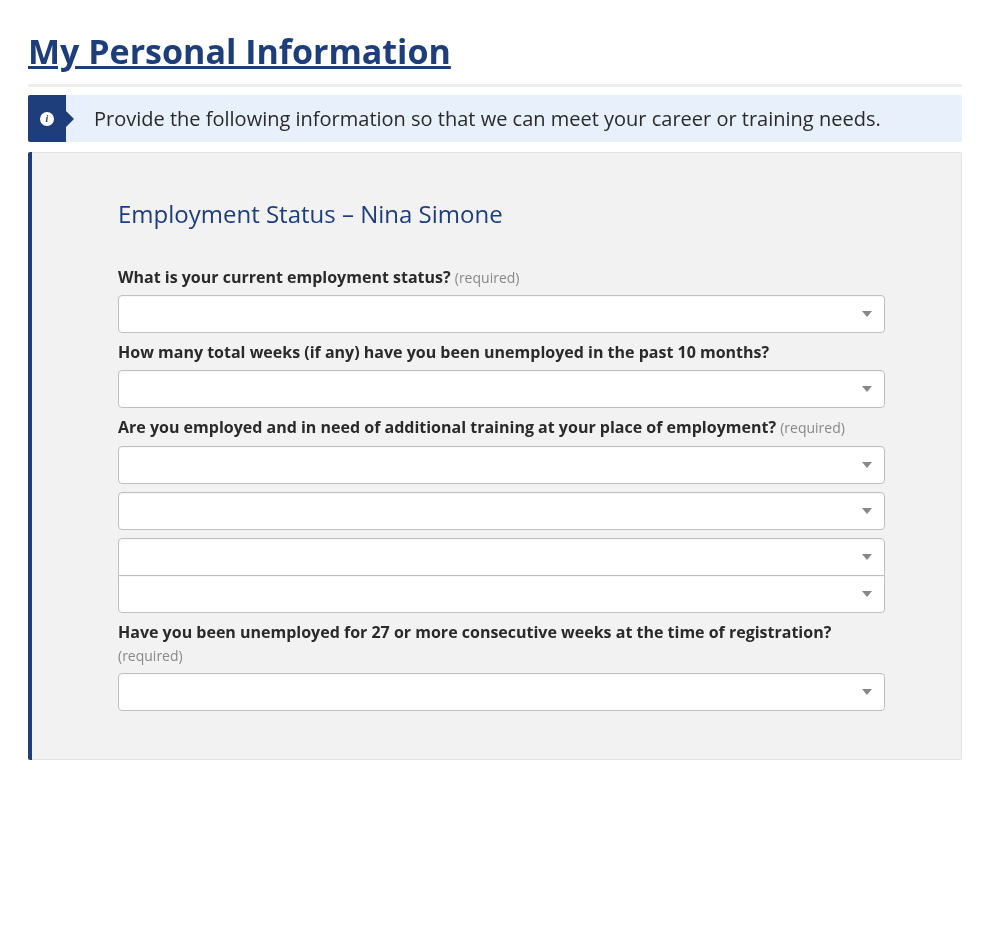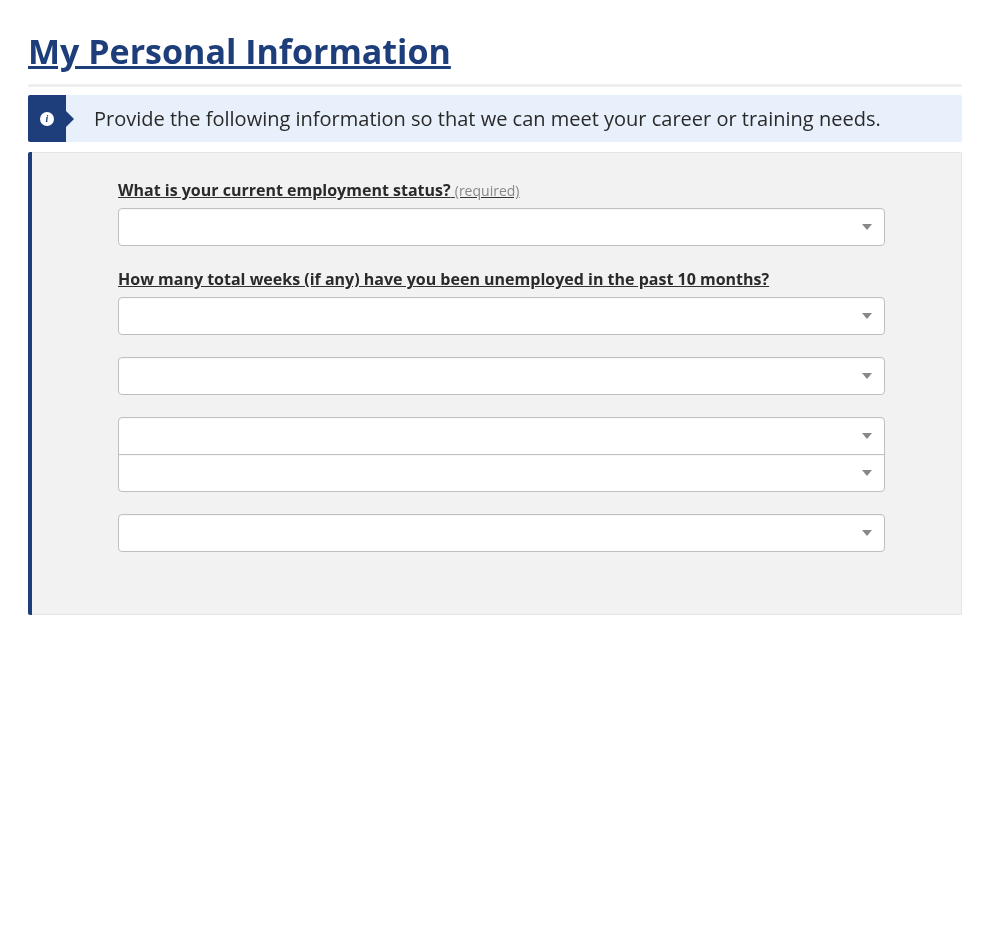--- a/index.html
+++ b/index.html
@@ -82,21 +82,21 @@
     border: 1px solid #e4e4e4;
     border-left: none;
     padding: 26px 76px 40px 86px;
   }
   .section-title {
     font-size: 24px;
     font-weight: 500;
     color: #1d3e7a;
     margin: 18px 0 36px 0;
   }
-  .field { margin-bottom: 22px; text-decoration: underline; }
+  .field { margin-bottom: 8px; }
   .field-label {
     font-size: 16px;
     color: #2a2a2a;
     line-height: 1.45;
     margin-bottom: 6px;
   }
   .field-label .q { font-weight: 700; }
   .required {
     color: #888;
     font-weight: 400;
@@ -135,20 +135,21 @@
 
   <div class="info-banner">
     <div class="icon-box">
         <span>i</span>
       </div>
     <div class="msg">Provide the following information so that we can meet your career or training needs.</div>
   </div>
 
   <div class="panel-wrap">
     <div class="panel">
+      <div class="section-title">Employment Status – Nina Simone</div>
 
       <div class="field">
         <div class="field-label">
           <span class="q">What is your current employment status?</span>
           <span class="required">(required)</span>
         </div>
         <div class="select">
           <span class="value"></span>
           <span class="chevron">
             <svg width="10" height="6" viewBox="0 0 10 6">
@@ -165,20 +166,34 @@
         <div class="select">
           <span class="value"></span>
           <span class="chevron">
             <svg width="10" height="6" viewBox="0 0 10 6">
                 <path d="M0 0 L10 0 L5 6 Z" fill="#888"></path>
               </svg>
           </span>
         </div>
       </div>
 
+      <div class="field">
+        <div class="field-label">
+          <span class="q">Are you employed and in need of additional training at your place of employment?</span>
+          <span class="required">(required)</span>
+        </div>
+        <div class="select">
+          <span class="value"></span>
+          <span class="chevron">
+            <svg width="10" height="6" viewBox="0 0 10 6">
+                <path d="M0 0 L10 0 L5 6 Z" fill="#888"></path>
+              </svg>
+          </span>
+        </div>
+      </div>
 
       <div class="field">
         <div class="select">
           <span class="value"></span>
           <span class="chevron">
             <svg width="10" height="6" viewBox="0 0 10 6">
                 <path d="M0 0 L10 0 L5 6 Z" fill="#888"></path>
               </svg>
           </span>
         </div>
@@ -197,20 +212,24 @@
           <span class="value"></span>
           <span class="chevron">
             <svg width="10" height="6" viewBox="0 0 10 6">
                 <path d="M0 0 L10 0 L5 6 Z" fill="#888"></path>
               </svg>
           </span>
         </div>
       </div>
 
       <div class="field">
+        <div class="field-label">
+          <span class="q">Have you been unemployed for 27 or more consecutive weeks at the time of registration?</span>
+          <span class="required">(required)</span>
+        </div>
         <div class="select">
           <span class="value"></span>
           <span class="chevron">
             <svg width="10" height="6" viewBox="0 0 10 6">
                 <path d="M0 0 L10 0 L5 6 Z" fill="#888"></path>
               </svg>
           </span>
         </div>
       </div>
 

